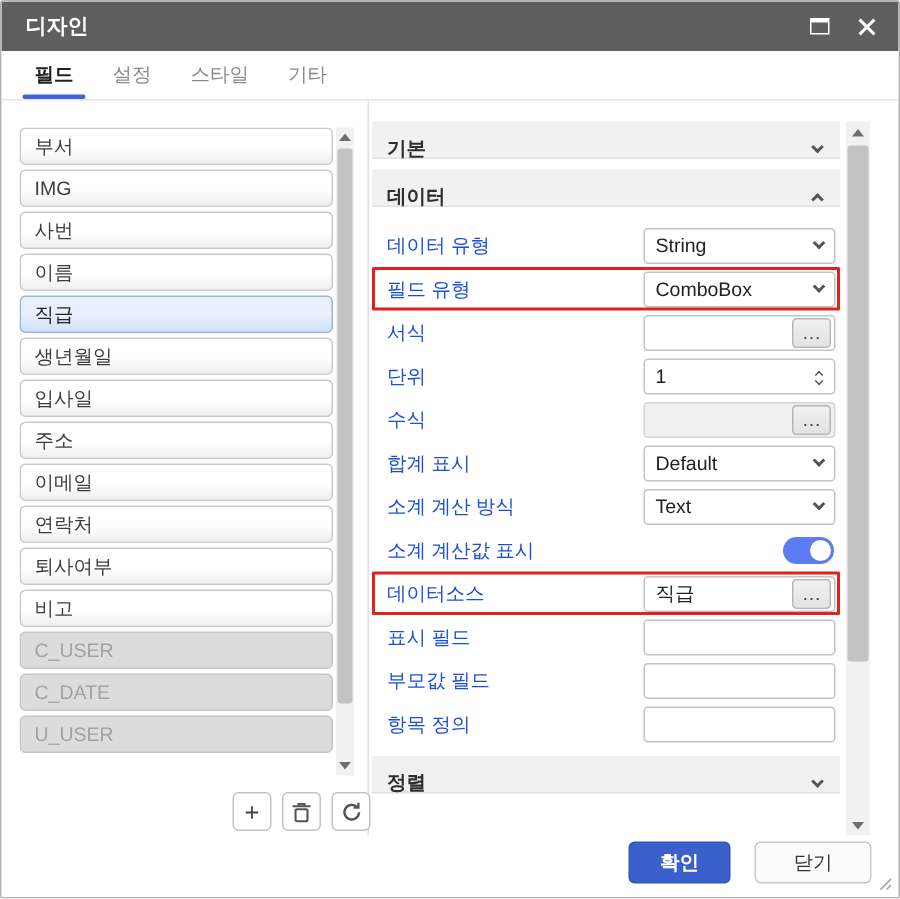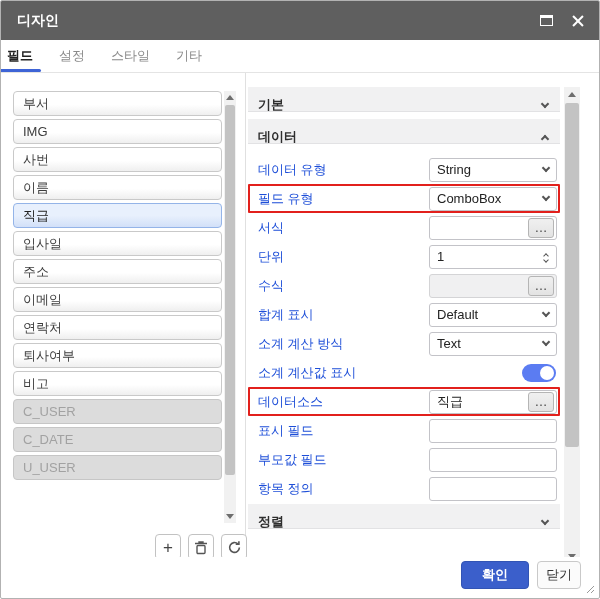--- a/index.html
+++ b/index.html
@@ -2,31 +2,31 @@
 <html><head>
 <meta charset="utf-8">
 <style>
   html,body{margin:0;padding:0;background:#fff;}
   *{box-sizing:border-box;}
   body{font-family:"Liberation Sans","DejaVu Sans",sans-serif;font-size:13px;color:#333;}
 
   .dialog{position:relative;width:600px;height:599px;border:1px solid #b2b2b2;border-radius:2px;background:#fff;overflow:hidden;display:flex;flex-direction:column;}
 
   
-  .titlebar{height:39px;background:#5f5f5f;display:flex;align-items:center;padding:0 14px 0 16px;flex:0 0 auto;}
+  .titlebar{height:33px;background:#5f5f5f;display:flex;align-items:center;padding:0 14px 0 16px;flex:0 0 auto;}
   .titlebar .title{color:#fff;font-weight:bold;font-size:14px;flex:1;}
   .tb-icons{display:flex;align-items:center;gap:18px;}
   .max-icon{width:13px;height:11px;border:1px solid #fff;border-top:3px solid #fff;cursor:pointer;}
   .close-icon{width:14px;height:14px;position:relative;cursor:pointer;}
   .close-icon::before,.close-icon::after{content:"";position:absolute;left:6px;top:0;width:2px;height:14px;background:#fff;}
   .close-icon::before{transform:rotate(45deg);}
   .close-icon::after{transform:rotate(-45deg);}
 
   
-  .tabbar{height:33px;display:flex;align-items:stretch;border-bottom:1px solid #e4e4e4;flex:0 0 auto;background:#fff;}
+  .tabbar{height:33px;display:flex;align-items:stretch;padding-left:16px;border-bottom:1px solid #e4e4e4;flex:0 0 auto;background:#fff;}
   .tab{display:flex;align-items:center;padding:0 6px;margin-right:14px;color:#8a8a8a;position:relative;cursor:pointer;}
   .tab.active{color:#222;font-weight:bold;}
   .tab.active::after{content:"";position:absolute;left:-2px;right:-2px;bottom:0;height:3px;background:#3e64d6;border-radius:2px;}
 
   
   .body{flex:1;display:flex;overflow:hidden;}
   .left-panel{width:245px;flex:0 0 auto;border-right:1px solid #e0e0e0;padding:18px 0 0 12px;}
   .list-wrap{display:flex;}
   .field-list{width:209px;height:432px;overflow:hidden;}
   .fitem{height:25px;line-height:23px;margin-bottom:3px;border:1px solid #c9c9c9;border-radius:4px;padding-left:9px;background:linear-gradient(#ffffff 55%,#efefef);color:#3c3c3c;cursor:pointer;white-space:nowrap;overflow:hidden;}
@@ -47,21 +47,21 @@
   
   .list-toolbar{width:234px;display:flex;justify-content:flex-end;gap:7px;margin-top:11px;}
   .tool-btn{width:26px;height:26px;border:1px solid #c2c2c2;border-radius:4px;background:#fff;display:flex;align-items:center;justify-content:center;color:#444;font-size:17px;line-height:1;cursor:pointer;padding:0;}
 
   
   .right-panel{flex:1;padding:14px 0 0 2px;display:flex;}
   .props{width:312px;flex:0 0 auto;}
   .sec-header{height:25px;background:#f1f1f2;border-bottom:1px solid #e2e2e4;display:flex;align-items:center;justify-content:space-between;padding:12px 12px 0 10px;font-weight:bold;color:#2e2e2e;cursor:pointer;}
   .sec-header.basic{margin-bottom:7px;}
   .sec-header.data{margin-bottom:11px;}
-  .sec-header.sort{margin-top:1px;}
+  .sec-header.sort{margin-top:7px;}
 
   .prow{height:29px;display:flex;align-items:center;justify-content:space-between;padding:0 3px 0 10px;position:relative;}
   .prow.hl::after{content:"";position:absolute;inset:0;border:2px solid #e2201c;border-radius:1px;pointer-events:none;}
   .plabel{color:#1d4ed8;}
 
   .ctrl{width:128px;height:24px;border:1px solid #c3c3c8;border-radius:3px;background:#fff;display:flex;align-items:center;padding:0 7px;color:#222;}
   .select{justify-content:space-between;cursor:pointer;}
   .chev{display:inline-block;width:6px;height:6px;border-right:2px solid #555;border-bottom:2px solid #555;transform:rotate(45deg);margin-top:-3px;}
   .chev.up{transform:rotate(-135deg);margin-top:3px;}
   .chev.sm{width:4px;height:4px;border-width:1.5px;}
@@ -74,24 +74,24 @@
   .spin-btns{display:flex;flex-direction:column;gap:3px;align-items:center;cursor:pointer;padding-right:1px;}
 
   .toggle{width:34px;height:18px;border-radius:9px;background:#5b7cf2;position:relative;cursor:pointer;margin-right:1px;}
   .toggle .knob{position:absolute;top:2px;right:2px;width:14px;height:14px;border-radius:50%;background:#fff;}
 
   .vscroll.right{width:16px;height:476px;margin-left:4px;}
   .vscroll.right .sb-arrow{height:14px;}
   .vscroll.right .sb-thumb{top:16px;height:344px;}
 
   
-  .footer{height:41px;flex:0 0 auto;display:flex;align-items:center;justify-content:flex-end;gap:8px;padding:0 18px 6px 0;position:relative;}
+  .footer{height:41px;flex:0 0 auto;display:flex;align-items:center;justify-content:flex-end;padding:0 18px 6px 0;position:relative;}
   .btn{height:28px;border-radius:4px;font-size:13px;cursor:pointer;font-family:inherit;}
   .btn.primary{width:68px;background:#3b5fcb;border:1px solid #3254b4;color:#fff;font-weight:bold;}
-  .btn.secondary{width:44px;background:#fbfbfb;border:1px solid #c9c9c9;color:#333;}
+  .btn.secondary{width:78px;background:#fbfbfb;border:1px solid #c9c9c9;color:#333;margin-left:16px;}
   .resize-grip{position:absolute;right:4px;bottom:4px;}
 </style>
 </head>
 <body>
 
 <div class="dialog">
 
   <div class="titlebar">
     <span class="title">디자인</span>
     <div class="tb-icons">
@@ -118,20 +118,21 @@
   <div class="body">
 
     <div class="left-panel">
       <div class="list-wrap">
         <div class="field-list">
           <div class="fitem">부서</div>
           <div class="fitem">IMG</div>
           <div class="fitem">사번</div>
           <div class="fitem">이름</div>
           <div class="fitem selected">직급</div>
+          <div class="fitem">생년월일</div>
           <div class="fitem">입사일</div>
           <div class="fitem">주소</div>
           <div class="fitem">이메일</div>
           <div class="fitem">연락처</div>
           <div class="fitem">퇴사여부</div>
           <div class="fitem">비고</div>
           <div class="fitem disabled">C_USER</div>
           <div class="fitem disabled">C_DATE</div>
           <div class="fitem disabled">U_USER</div>
         </div>

